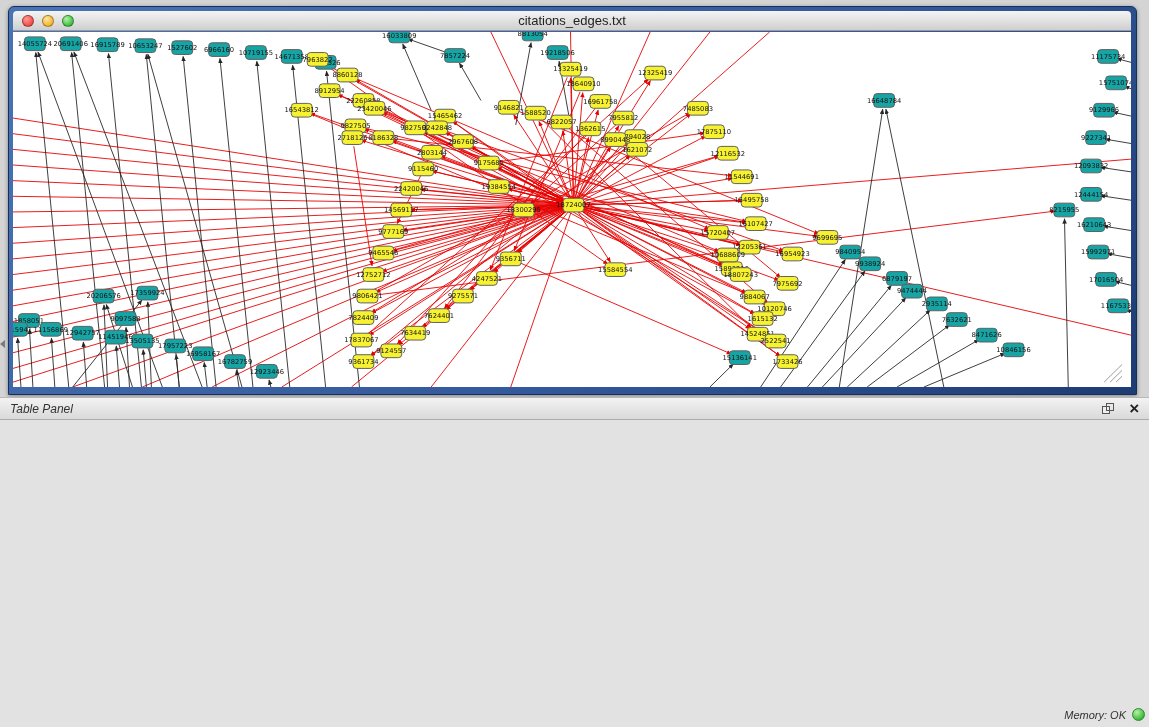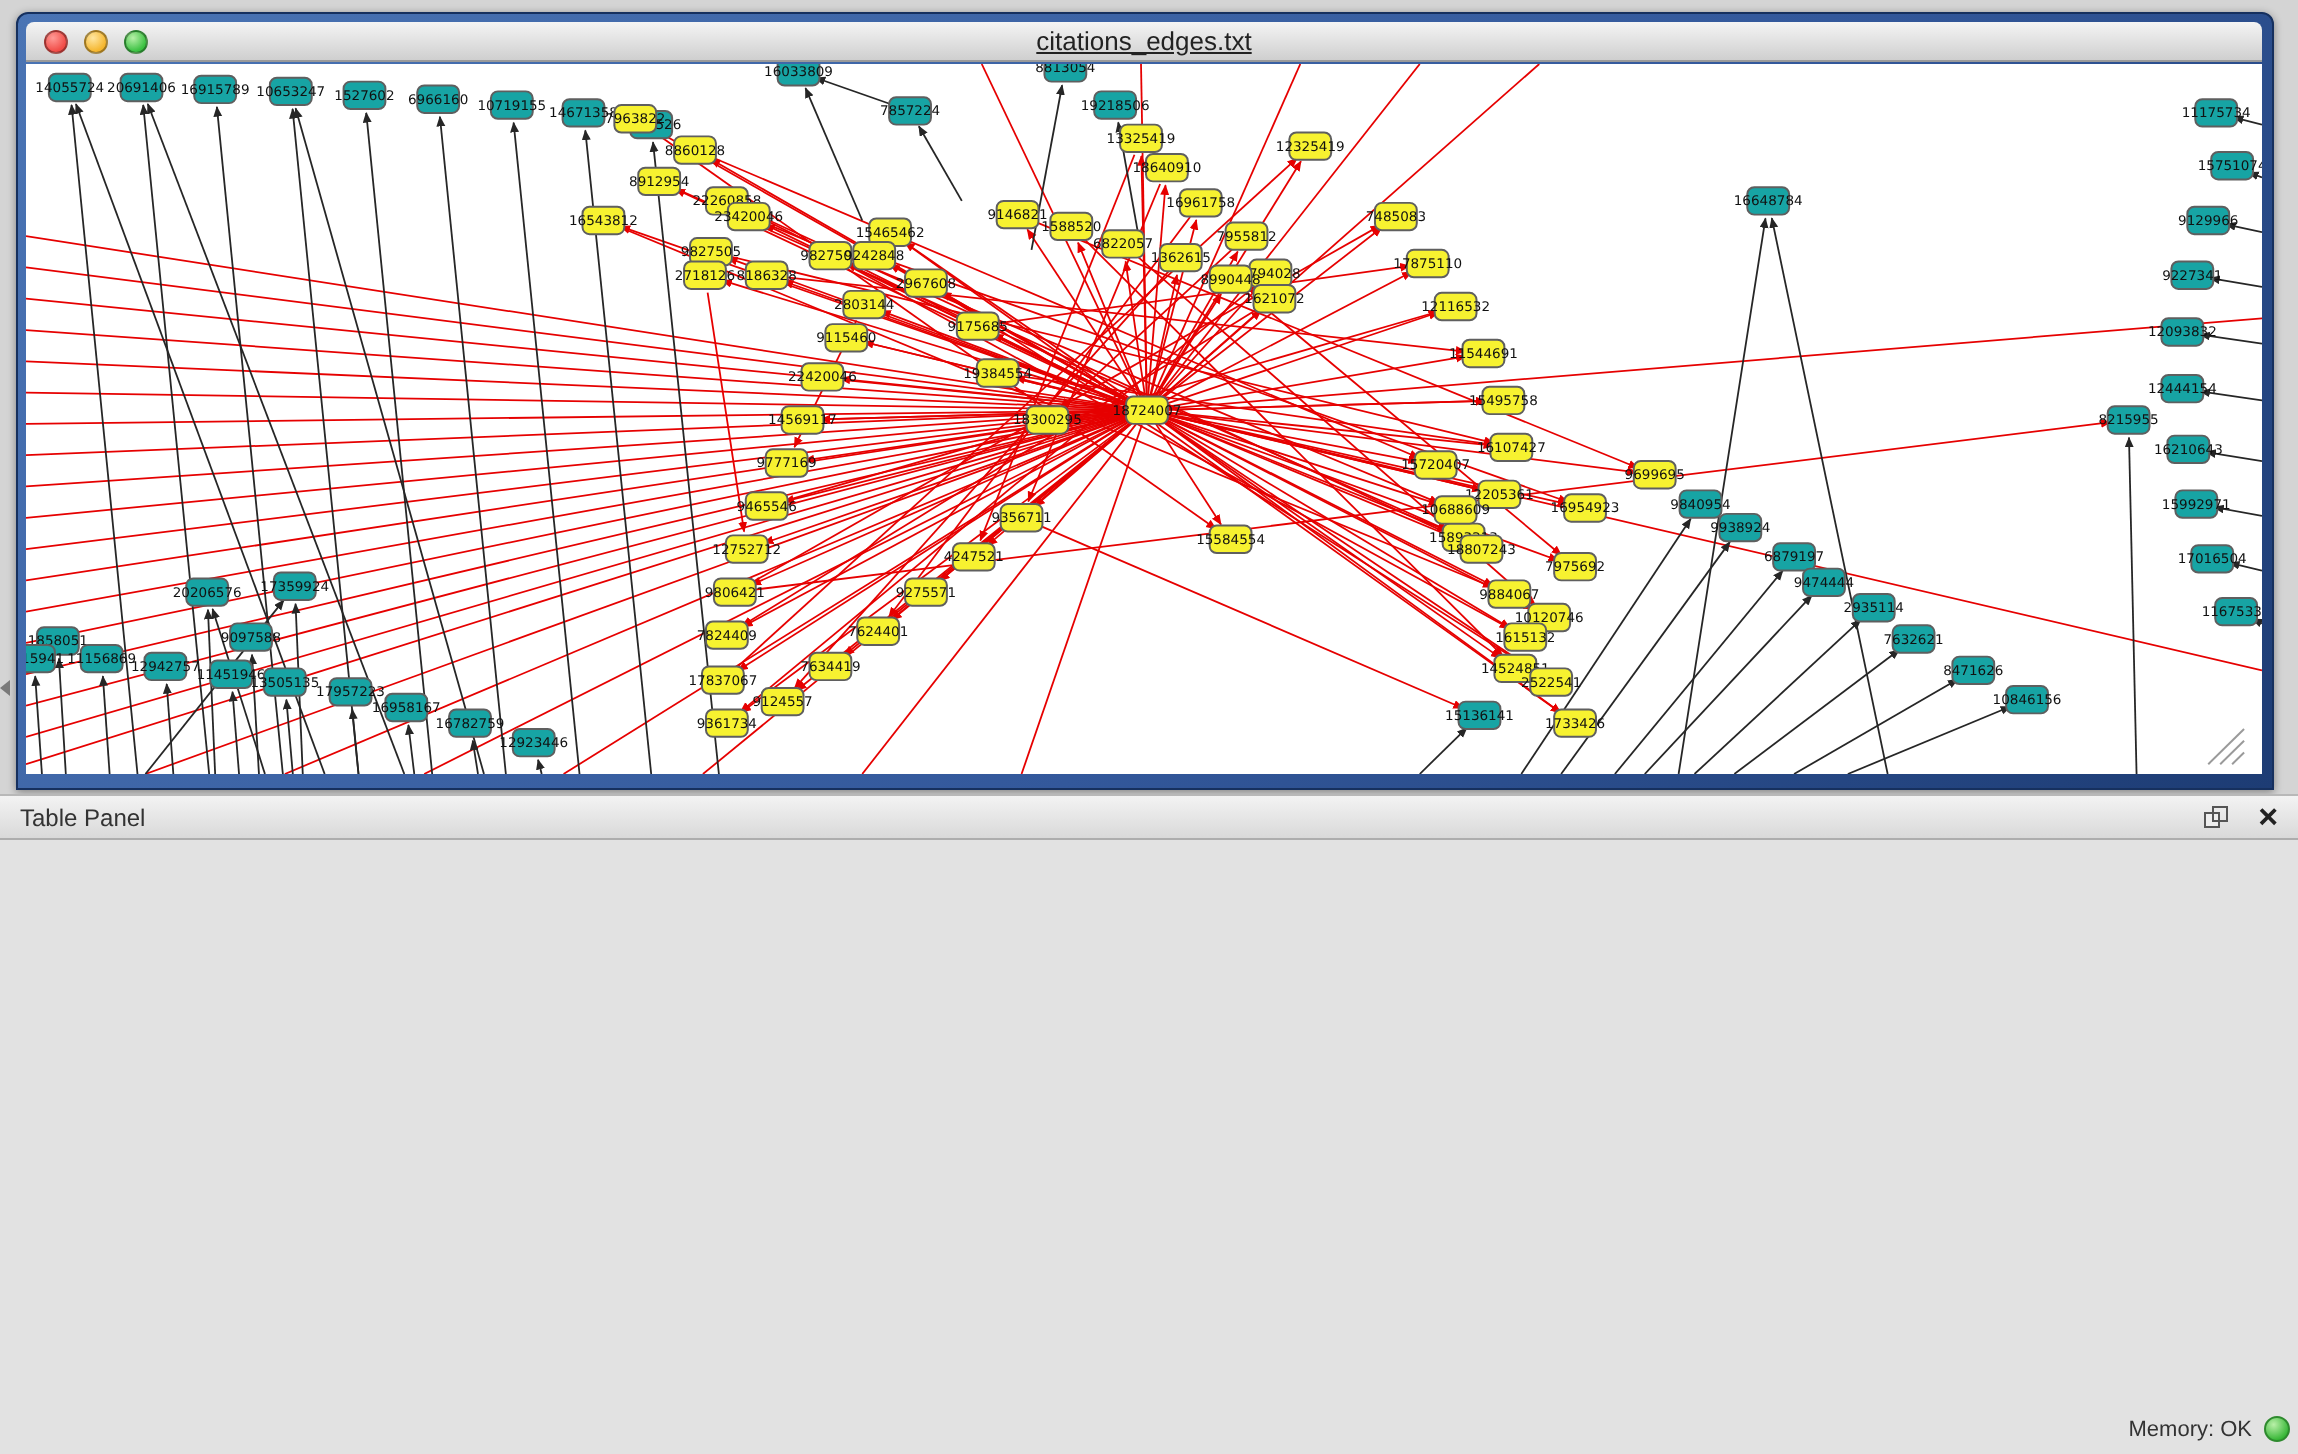--- a/index.html
+++ b/index.html
@@ -5,38 +5,38 @@
   * { margin:0; padding:0; box-sizing:border-box; }
   html,body { width:1149px; height:727px; }
   body { font-family:"Liberation Sans", sans-serif; background:#d4d4d4; position:relative; overflow:hidden; }
 
   
   .net-window { position:absolute; left:8px; top:6px; width:1129px; height:389px;
     background:linear-gradient(135deg,#4a74b4,#33589b 60%,#1d3c74); border:1px solid #16305e;
     border-radius:6px 6px 0 0; padding:4px 5px 7px 4px; box-shadow:0 1px 4px rgba(0,0,0,.4); }
   .net-titlebar { height:20px; background:linear-gradient(#f4f4f4,#cfcfcf); border-radius:4px 4px 0 0;
     border-bottom:1px solid #9a9a9a; position:relative; display:flex; align-items:center; justify-content:center; }
-  .net-title { font-size:13px; color:#222;text-decoration:underline; }
+  .net-title { font-size:13px; color:#222; }
   .lights { position:absolute; left:9px; top:4px; display:flex; gap:8px; }
   .light { width:12px; height:12px; border-radius:50%; border:1px solid rgba(0,0,0,.35); }
   .light.r { background:radial-gradient(circle at 35% 30%, #ff9a96, #f14c47 70%); }
   .light.y { background:radial-gradient(circle at 35% 30%, #ffe6a0, #f5b62e 70%); }
   .light.g { background:radial-gradient(circle at 35% 30%, #b6f0a8, #3bc142 70%); }
   .net-canvas { position:absolute; left:4px; right:5px; top:25px; bottom:7px; background:#ffffff; overflow:hidden; }
   .net-canvas svg { width:100%; height:100%; display:block; }
   .er { stroke:#e60000; stroke-width:0.9; }
   .ek { stroke:#262626; stroke-width:0.9; }
   .grip { stroke:#9a9a9a; stroke-width:1; }
   .nlabel { font-size:6.8px; fill:#111; text-anchor:middle; font-family:"DejaVu Sans",sans-serif; }
 
   .panel-handle { position:absolute; left:0px; top:340px; width:0; height:0;
     border-top:4px solid transparent; border-bottom:4px solid transparent; border-right:5px solid #7a7a7a; }
 
   
-  .table-panel { position:absolute; left:0; top:397px; width:1149px; height:330px; background:#e2e2e2; }
+  .table-panel { position:absolute; left:0; top:397px; width:1149px; height:330px; background:#e2e2e2;font-style:italic; }
   .tp-titlebar { height:23px; background:linear-gradient(#f3f3f3,#d9d9d9); border-top:1px solid #b8b8b8;
     border-bottom:1px solid #adadad; display:flex; align-items:center; padding:0 10px; }
   .tp-title { font-size:12px; color:#333; }
   .tp-controls { margin-left:auto; display:flex; align-items:center; gap:14px; }
   .float-icon { position:relative; width:13px; height:12px; }
   .float-icon .sq1 { position:absolute; left:0; top:3px; width:8px; height:8px; border:1.4px solid #555; background:#eee; }
   .float-icon .sq2 { position:absolute; left:4px; top:0; width:8px; height:8px; border:1.4px solid #555; }
   .close-x { font-size:17px; font-weight:bold; color:#222; line-height:14px; cursor:default; }
 
   

